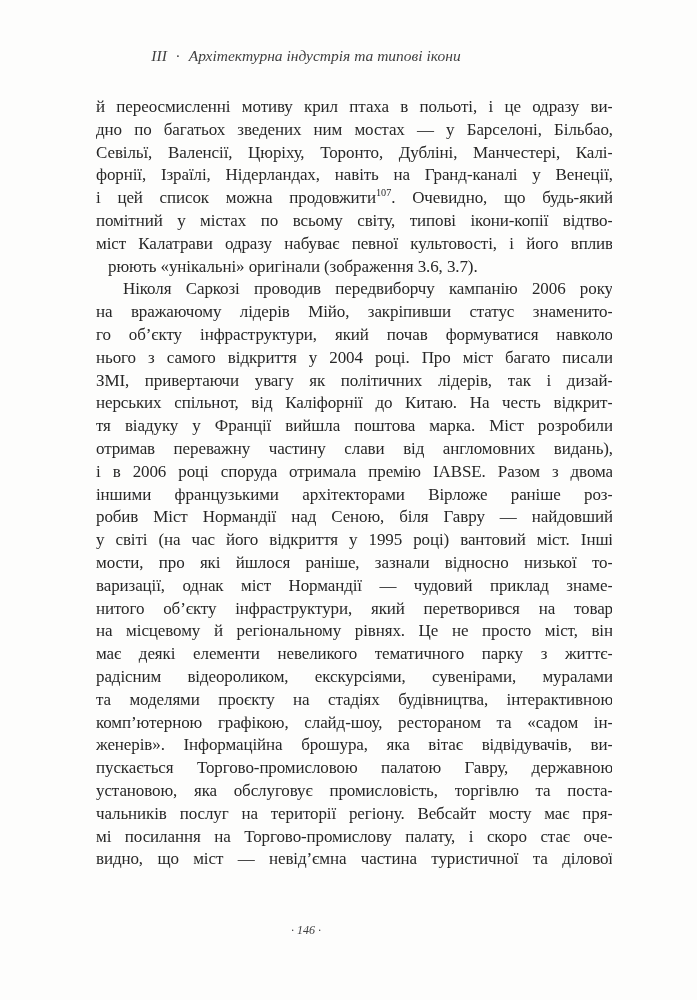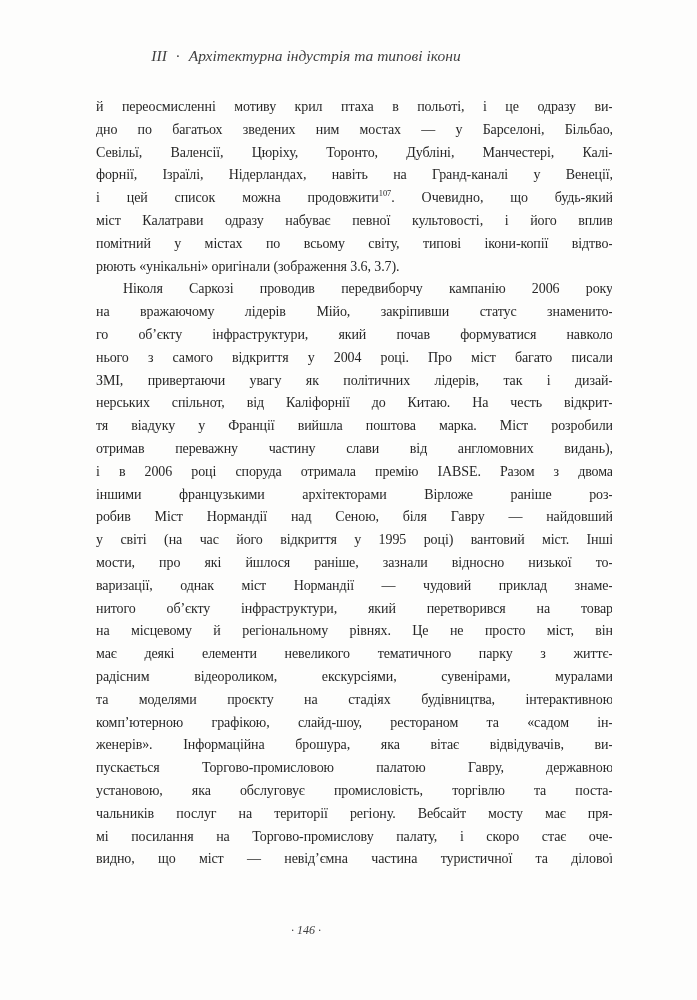--- a/index.html
+++ b/index.html
@@ -34,32 +34,33 @@
   }
   .running-head .sep {
     display: inline-block;
     margin: 0 9px;
   }
   .text-block {
     position: absolute;
     top: 96px;
     left: 96px;
     width: 517px;
-    font-size: 14px;
+    font-size: 17px;
     line-height: 22.8px;
     letter-spacing: -0.1px;
   }
   .line {
     height: 22.8px;
     overflow: hidden;
     text-align: justify;
     text-align-last: justify;
   }
   .line.para-end {
     text-align-last: left;
+    margin-left: 12px;
   }
   .line.indent {
     text-indent: 27px;
   }
   .line sup {
     font-size: 0.6em;
     line-height: 0;
     letter-spacing: 0;
     vertical-align: super;
   }
@@ -82,22 +83,22 @@
   <div class="running-head">
     <span>III</span><span class="sep">·</span><span>Архітектурна індустрія та типові ікони</span>
   </div>
 
   <div class="text-block" id="body-text">
       <div class="line">й переосмисленні мотиву крил птаха в польоті, і це одразу ви-</div>
       <div class="line">дно по багатьох зведених ним мостах — у Барселоні, Більбао,</div>
       <div class="line">Севільї, Валенсії, Цюріху, Торонто, Дубліні, Манчестері, Калі-</div>
       <div class="line">форнії, Ізраїлі, Нідерландах, навіть на Гранд-каналі у Венеції,</div>
       <div class="line">і цей список можна продовжити<sup>107</sup>. Очевидно, що будь-який</div>
+      <div class="line">помітний у містах по всьому світу, типові ікони-копії відтво-</div>
       <div class="line">міст Калатрави одразу набуває певної культовості, і його вплив</div>
-      <div class="line">помітний у містах по всьому світу, типові ікони-копії відтво-</div>
       <div class="line para-end">рюють «унікальні» оригінали (зображення 3.6, 3.7).</div>
       <div class="line indent">Ніколя Саркозі проводив передвиборчу кампанію 2006 року</div>
       <div class="line">на вражаючому лідерів Мійо, закріпивши статус знаменито-</div>
       <div class="line">го об’єкту інфраструктури, який почав формуватися навколо</div>
       <div class="line">нього з самого відкриття у 2004 році. Про міст багато писали</div>
       <div class="line">ЗМІ, привертаючи увагу як політичних лідерів, так і дизай-</div>
       <div class="line">нерських спільнот, від Каліфорнії до Китаю. На честь відкрит-</div>
       <div class="line">тя віадуку у Франції вийшла поштова марка. Міст розробили</div>
       <div class="line">отримав переважну частину слави від англомовних видань),</div>
       <div class="line">і в 2006 році споруда отримала премію IABSE. Разом з двома</div>

